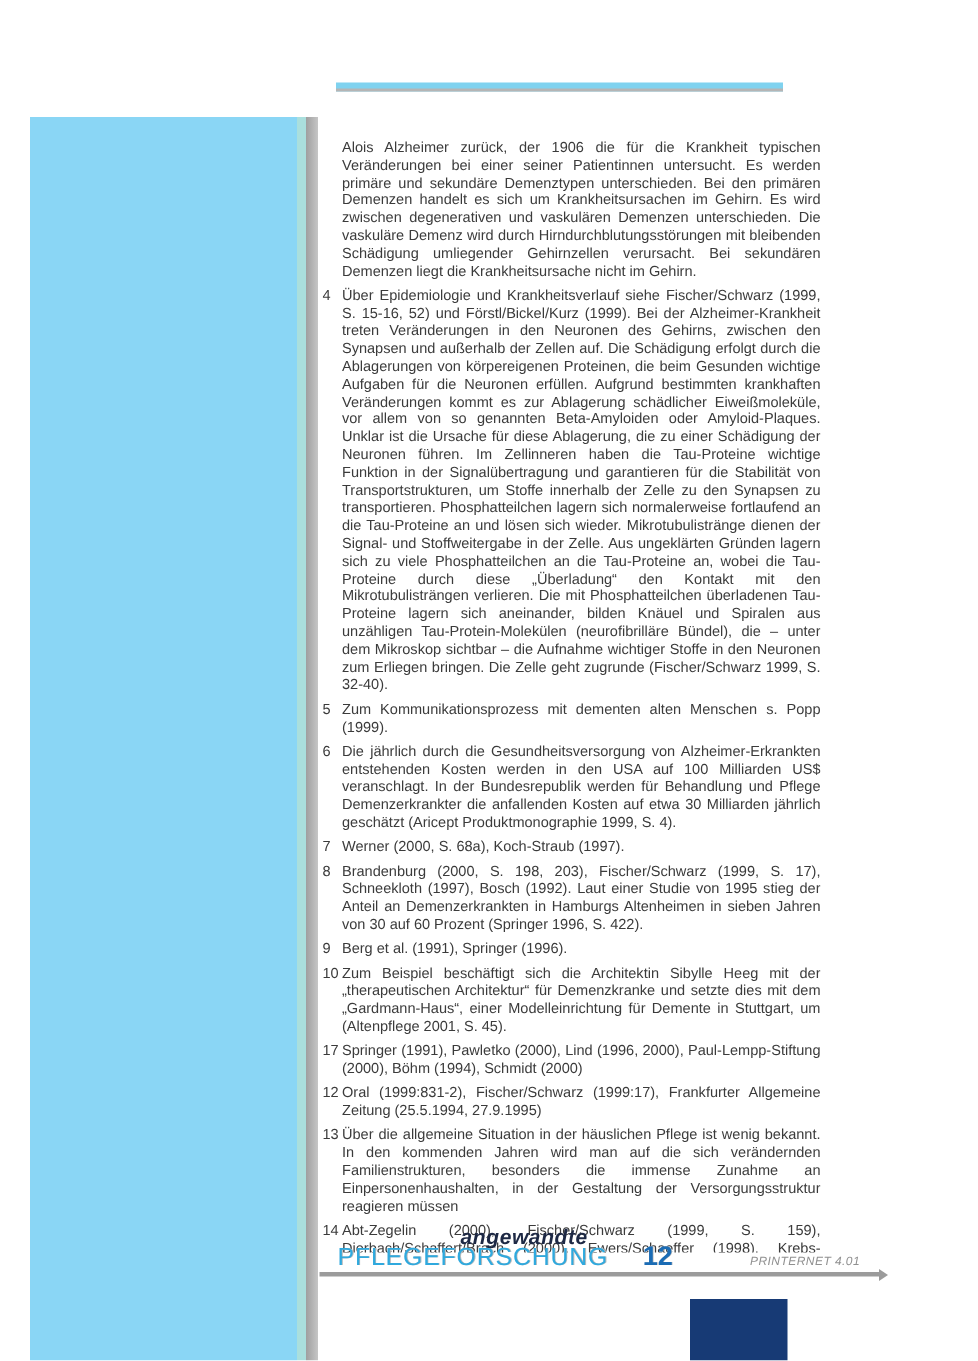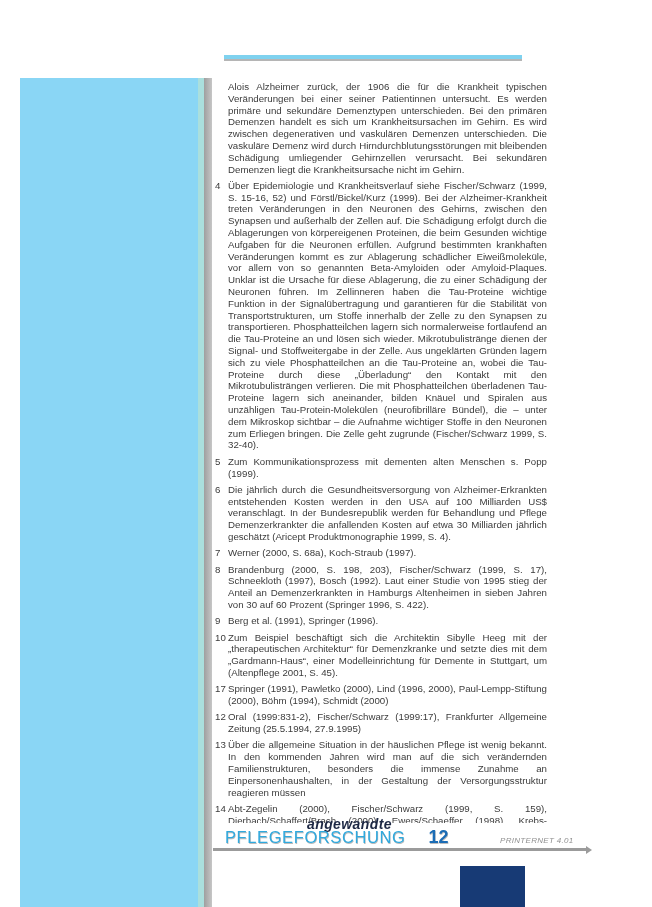--- a/index.html
+++ b/index.html
@@ -23,21 +23,21 @@
     position:absolute;left:224px;top:53px;width:330px;
   }
   .running-header .title{
     font-size:7.6px;color:#4a4a4a;letter-spacing:0.1px;white-space:nowrap;
   }
   .running-header .underline{
     margin-top:2px;width:298px;height:4px;background:#7fd2ef;
     border-bottom:2px solid #b5b5b5;
   }
   .textcol{
-    position:absolute;left:215px;top:81px;width:332px;height:742px;
+    position:absolute;left:215px;top:93px;width:332px;height:742px;
     overflow:hidden;color:#3b3b3b;font-size:9.7px;line-height:11.8px;
     text-align:justify;
   }
   .textcol p, .note{margin:0 0 4.5px 0;padding-left:13px;}
   .note{position:relative;}
   .note .num{position:absolute;left:0;top:0;text-align:left;}
   .footer-logo{position:absolute;left:225px;top:820px;}
   .logo-top{
     font-size:14px;font-weight:bold;font-style:italic;color:#1d2844;
     margin-left:82px;letter-spacing:0.4px;line-height:9px;

